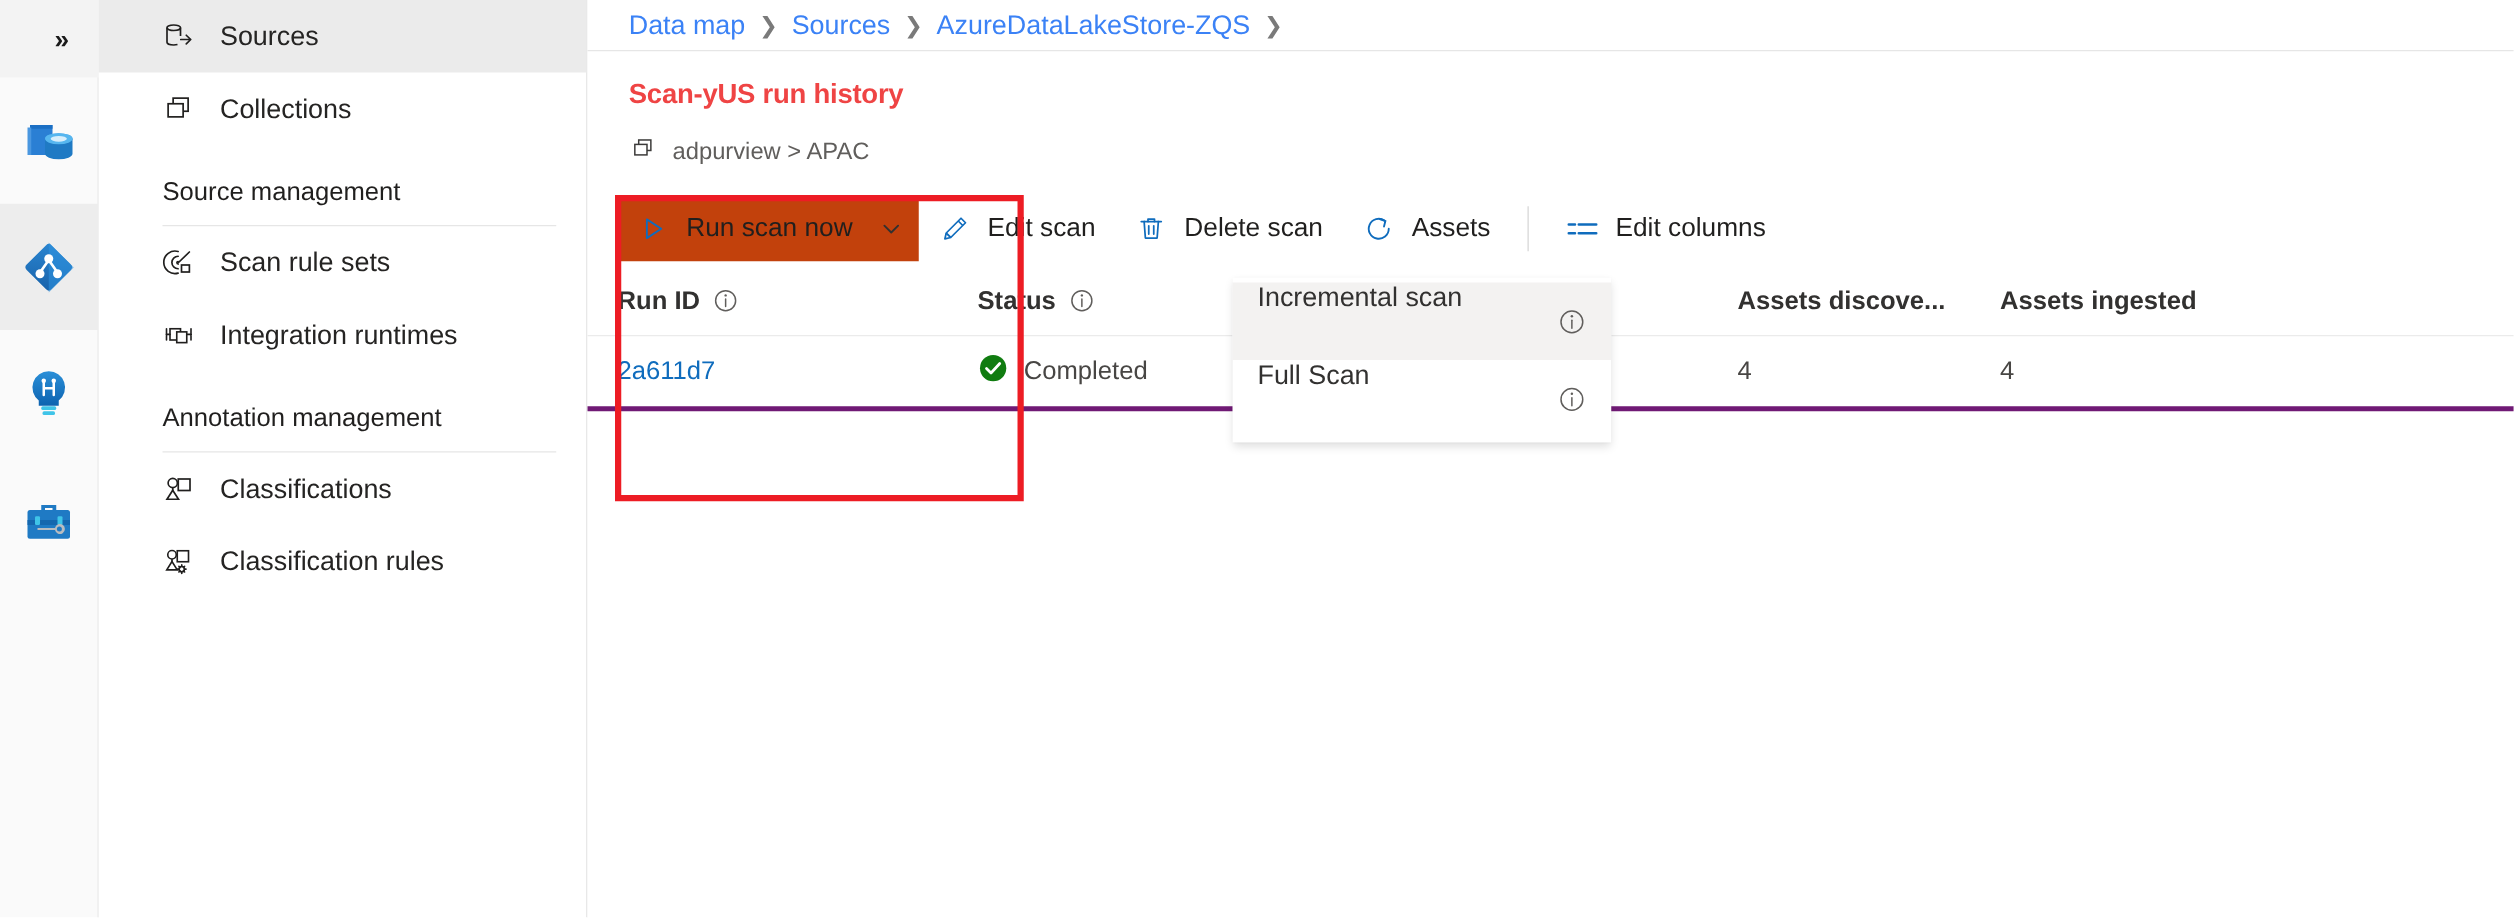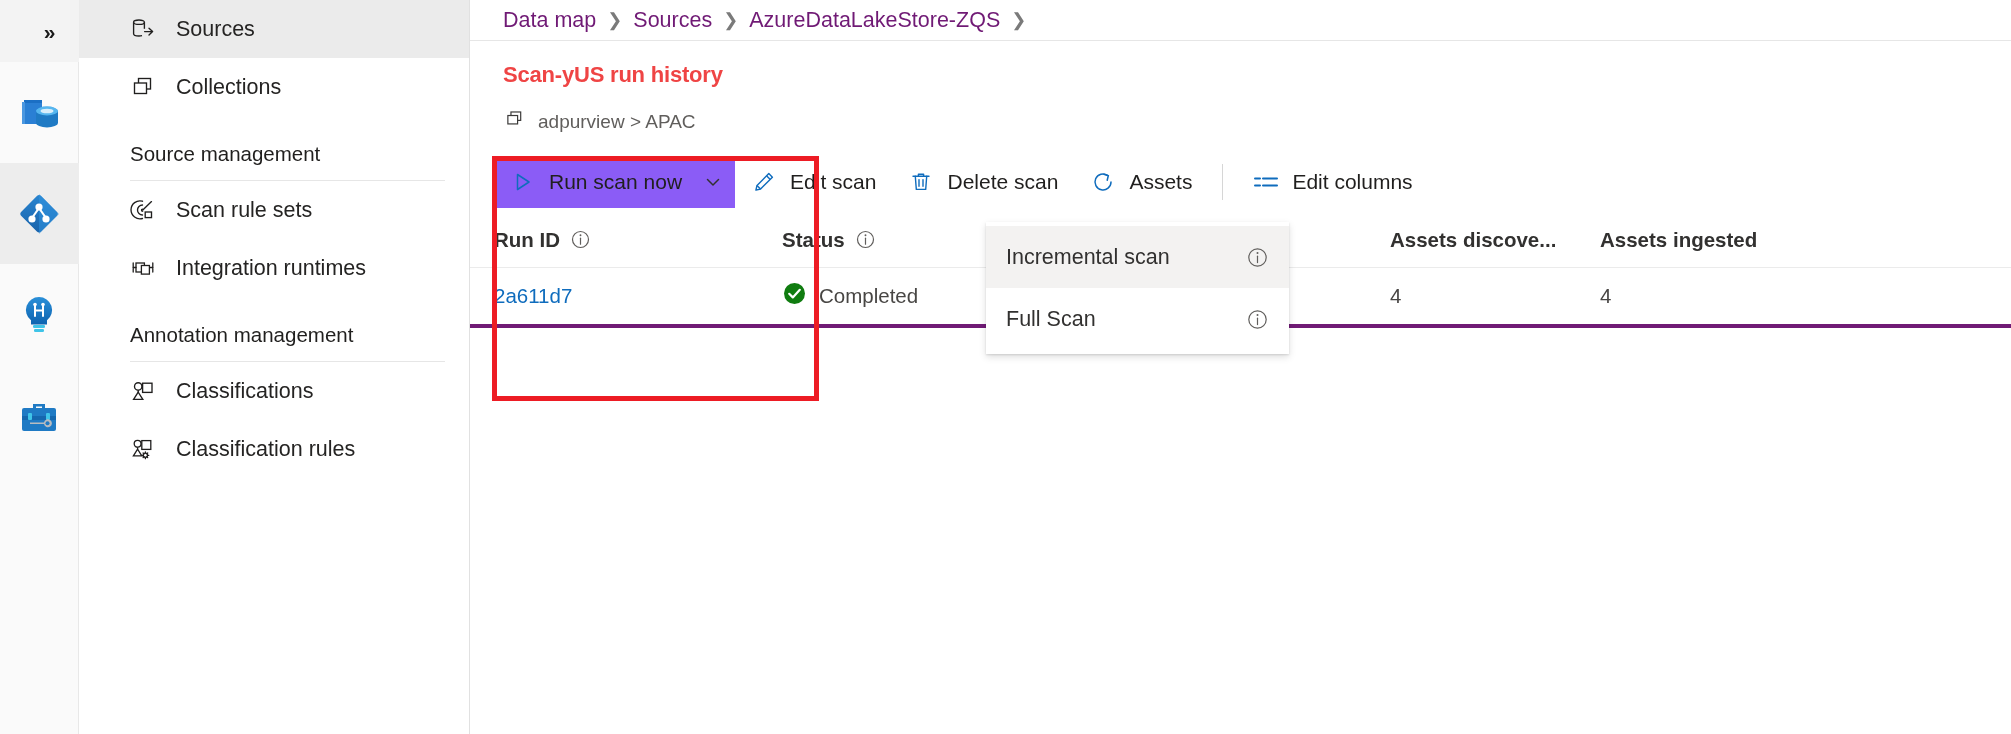--- a/index.html
+++ b/index.html
@@ -108,21 +108,21 @@
   .crumbbar {
     height: 41px;
     display: flex;
     align-items: center;
     padding-left: 33px;
     border-bottom: 1px solid #e6e6e6;
     gap: 11px;
   }
   .crumb {
     font-size: 21.5px;
-    color: #701a75;
+    color: #3b82f6;
     cursor: pointer;
     white-space: nowrap;
   }
   .crumb-sep {
     font-size: 18px;
     color: #7a7a7a;
     font-family: "Liberation Sans", sans-serif;
   }
   .page-head { padding: 22px 0 0 33px; }
   .page-title {
@@ -155,21 +155,21 @@
     display: flex;
     align-items: center;
     gap: 13px;
     height: 52px;
     padding: 0 16px;
     cursor: pointer;
     white-space: nowrap;
     color: #201f1e;
     font-size: 21px;
   }
-  .cmd.hl { background: #8b5cf6; padding-right: 13px; }
+  .cmd.hl { background: #c2410c; padding-right: 13px; }
   .cmd .cico { display: flex; align-items: center; justify-content: center; width: 26px; height: 26px; flex: 0 0 26px; }
   .cmd .chevd { margin-left: 9px; display:flex; }
   .cmd-div {
     width: 1px;
     height: 36px;
     background: #d6d6d6;
     margin: 0 14px;
   }
 
   
@@ -179,21 +179,20 @@
     top: 222px;
     width: 303px;
     background: #ffffff;
     box-shadow: 0 3.2px 7.2px rgba(0,0,0,.132), 0 0.6px 1.8px rgba(0,0,0,.108);
     z-index: 40;
     padding: 4px 0;
   }
   .dd-item {
     height: 62px;
     display: flex;
-    align-items: center;
     justify-content: space-between;
     padding: 0 20px 0 20px;
     cursor: pointer;
     font-size: 21.5px;
     color: #323130;
   }
   .dd-item.hover { background: #f3f2f1; }
 
   
   .tbl {

